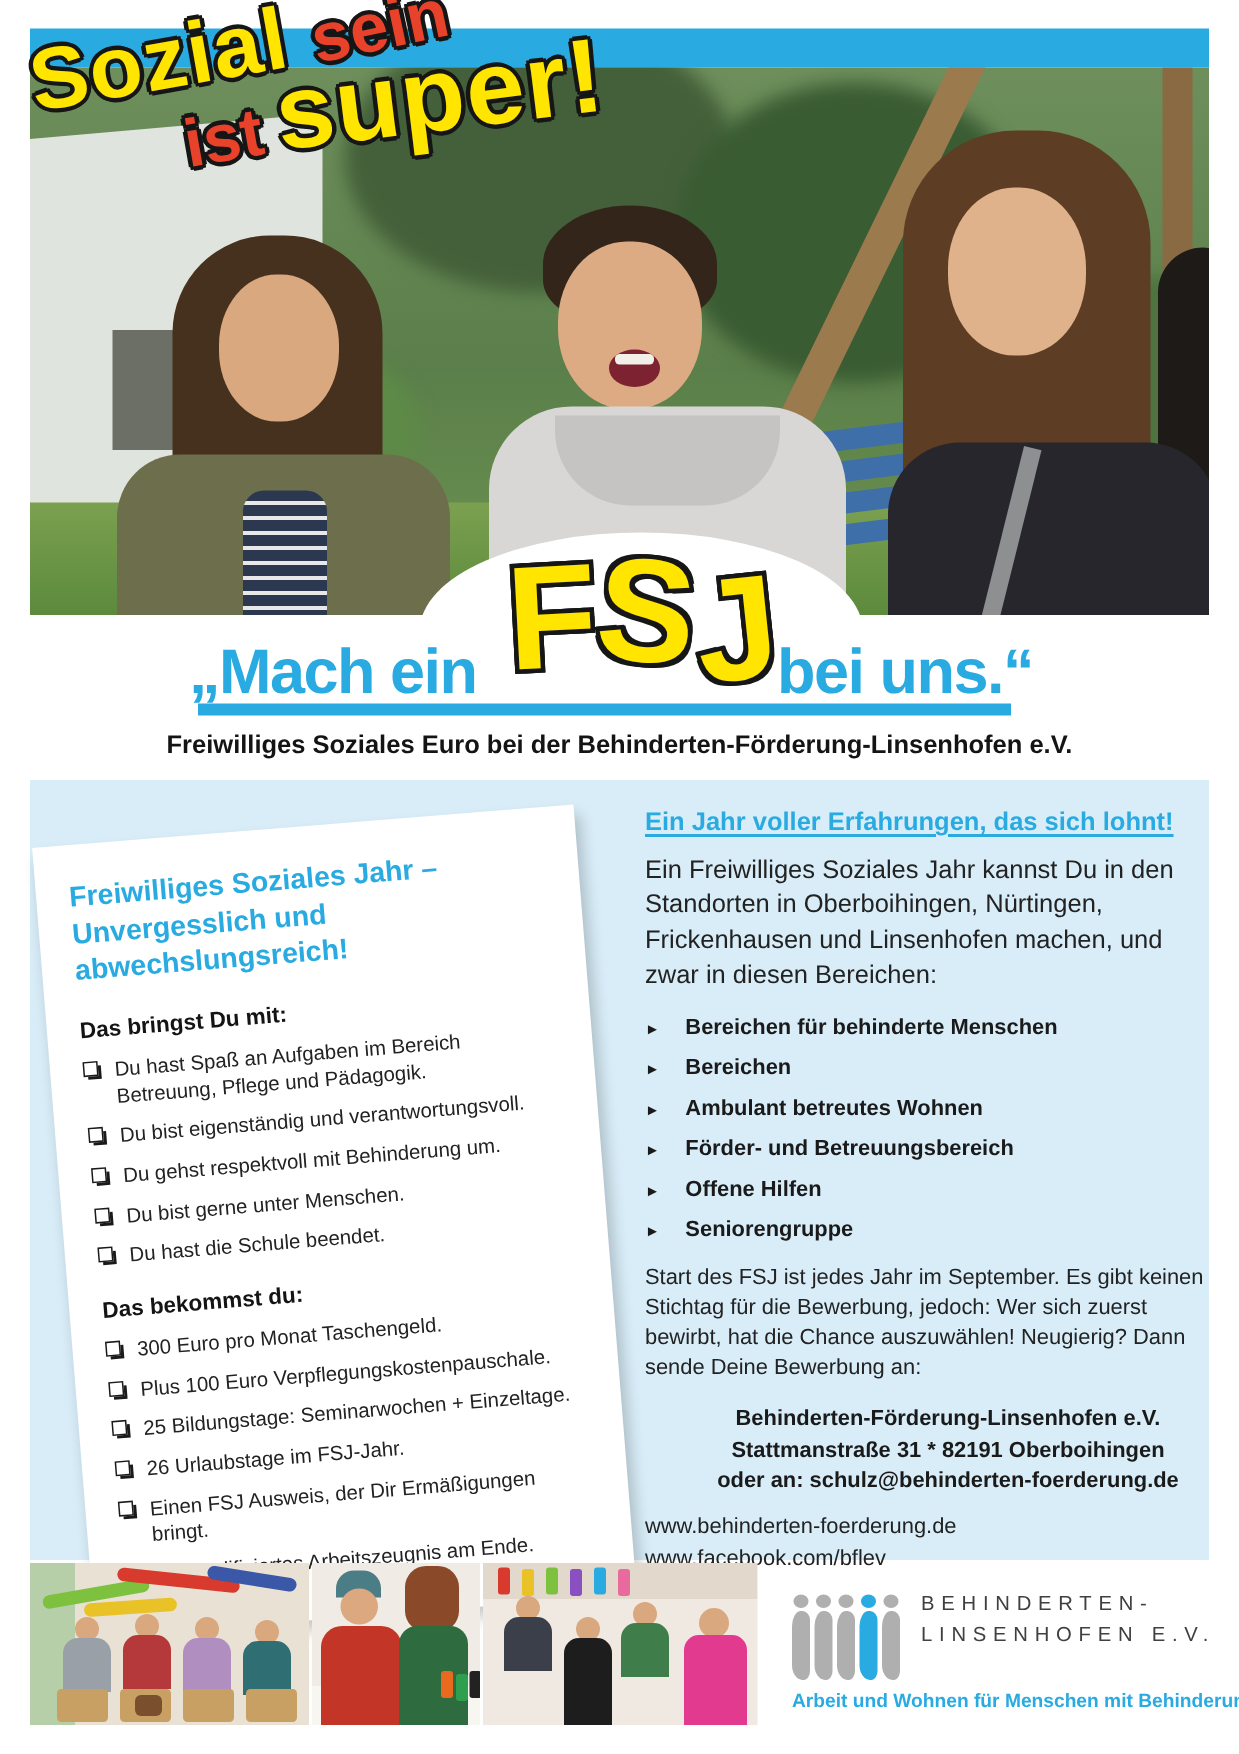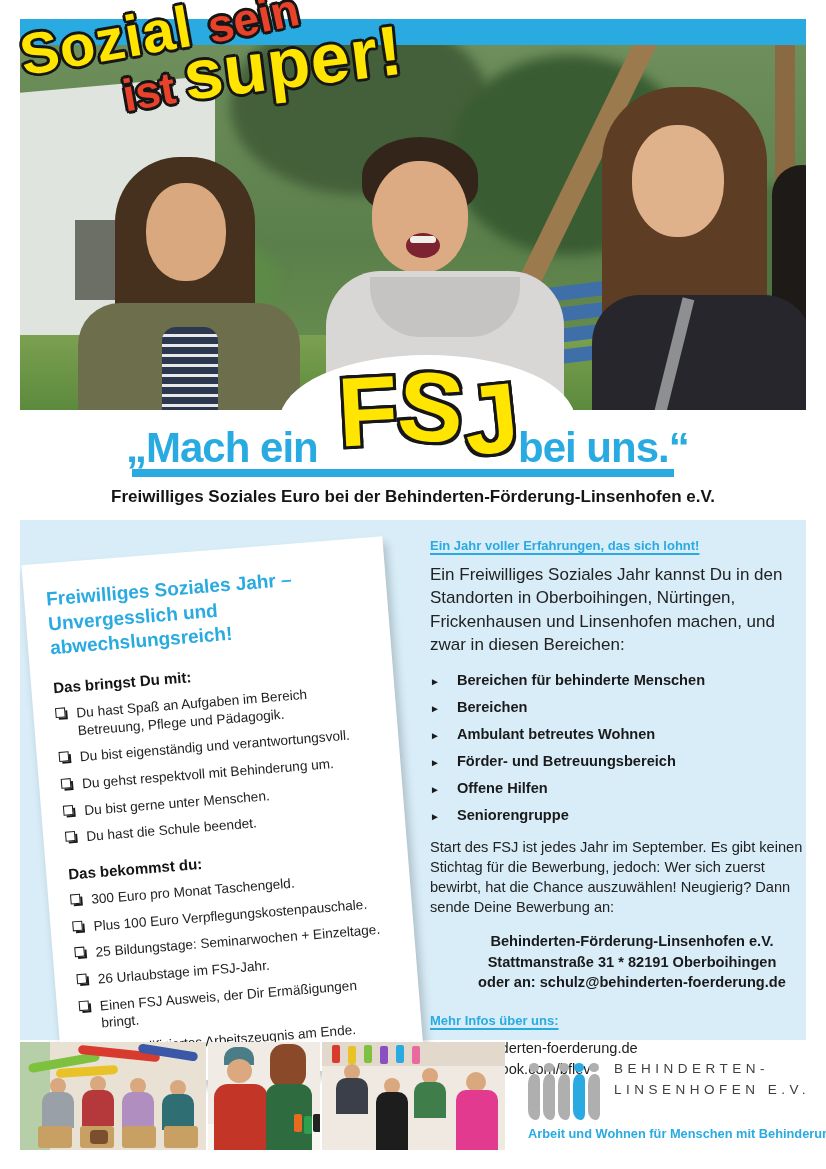--- a/index.html
+++ b/index.html
@@ -76,21 +76,21 @@
           padding: 24px 20px 20px 22px; }
   .card-title { color: #29ABE2; font-weight: bold; font-size: 19px; line-height: 1.3; }
   .card-subhead { font-weight: bold; font-size: 15px; color: #141414; margin-top: 18px; }
   .chk-list { margin-top: 10px; }
   .chk-item { display: flex; gap: 11px; font-size: 13.6px; color: #222; line-height: 1.3; margin-bottom: 9px; }
   .chk-box { flex: 0 0 auto; width: 10px; height: 10px; margin-top: 2px; border: 1.6px solid #1a1a1a; background: #fff;
              box-shadow: 2.5px 2.5px 0 -0.5px #1a1a1a; }
 
   
   .info { position: absolute; left: 430px; top: 538px; width: 378px; color: #222; }
-  .info-heading { color: #29ABE2; font-weight: bold; font-size: 13px; text-decoration: underline; text-decoration-thickness: 2px; text-underline-offset: 3px; }
+  .info-heading { color: #29ABE2; font-weight: bold; font-size: 17px; text-decoration: underline; text-decoration-thickness: 2px; text-underline-offset: 3px; }
   .info-intro { font-size: 17px; line-height: 1.38; margin-top: 10px; }
   .area-list { margin-top: 15px; }
   .area-item { display: flex; align-items: baseline; gap: 17px; font-weight: bold; font-size: 14.6px; margin-bottom: 11px; color: #1a1a1a; }
   .arrow { font-size: 10px; color: #1a1a1a; }
   .info-start { font-size: 14.6px; line-height: 1.38; margin-top: 14px; }
   .address { margin: 14px 0 0 26px; font-weight: bold; font-size: 14.6px; line-height: 1.4; color: #1a1a1a; text-align: center; }
   .info-heading2 { margin-top: 20px; }
   .links { margin-top: 10px; font-size: 14.6px; line-height: 1.45; }
   .links div { cursor: pointer; }
 
@@ -273,21 +273,20 @@
           <span class="arrow">►</span>
           <span>Seniorengruppe</span>
         </div>
     </div>
     <div class="info-start">Start des FSJ ist jedes Jahr im September. Es gibt keinen Stichtag für die Bewerbung, jedoch: Wer sich zuerst bewirbt, hat die Chance auszuwählen! Neugierig? Dann sende Deine Bewerbung an:</div>
     <div class="address">
       <div>Behinderten-Förderung-Linsenhofen e.V.</div>
       <div>Stattmanstraße 31 * 82191 Oberboihingen</div>
       <div>oder an: schulz@behinderten-foerderung.de</div>
     </div>
-    <div class="info-heading info-heading2">Mehr Infos über uns:</div>
     <div class="links">
       <div>www.behinderten-foerderung.de</div>
       <div>www.facebook.com/bflev</div>
     </div>
   </div>
 
   <div class="photo photo1">
     <div class="wall"></div>
     <div class="tube t1"></div>
     <div class="tube t2"></div>

